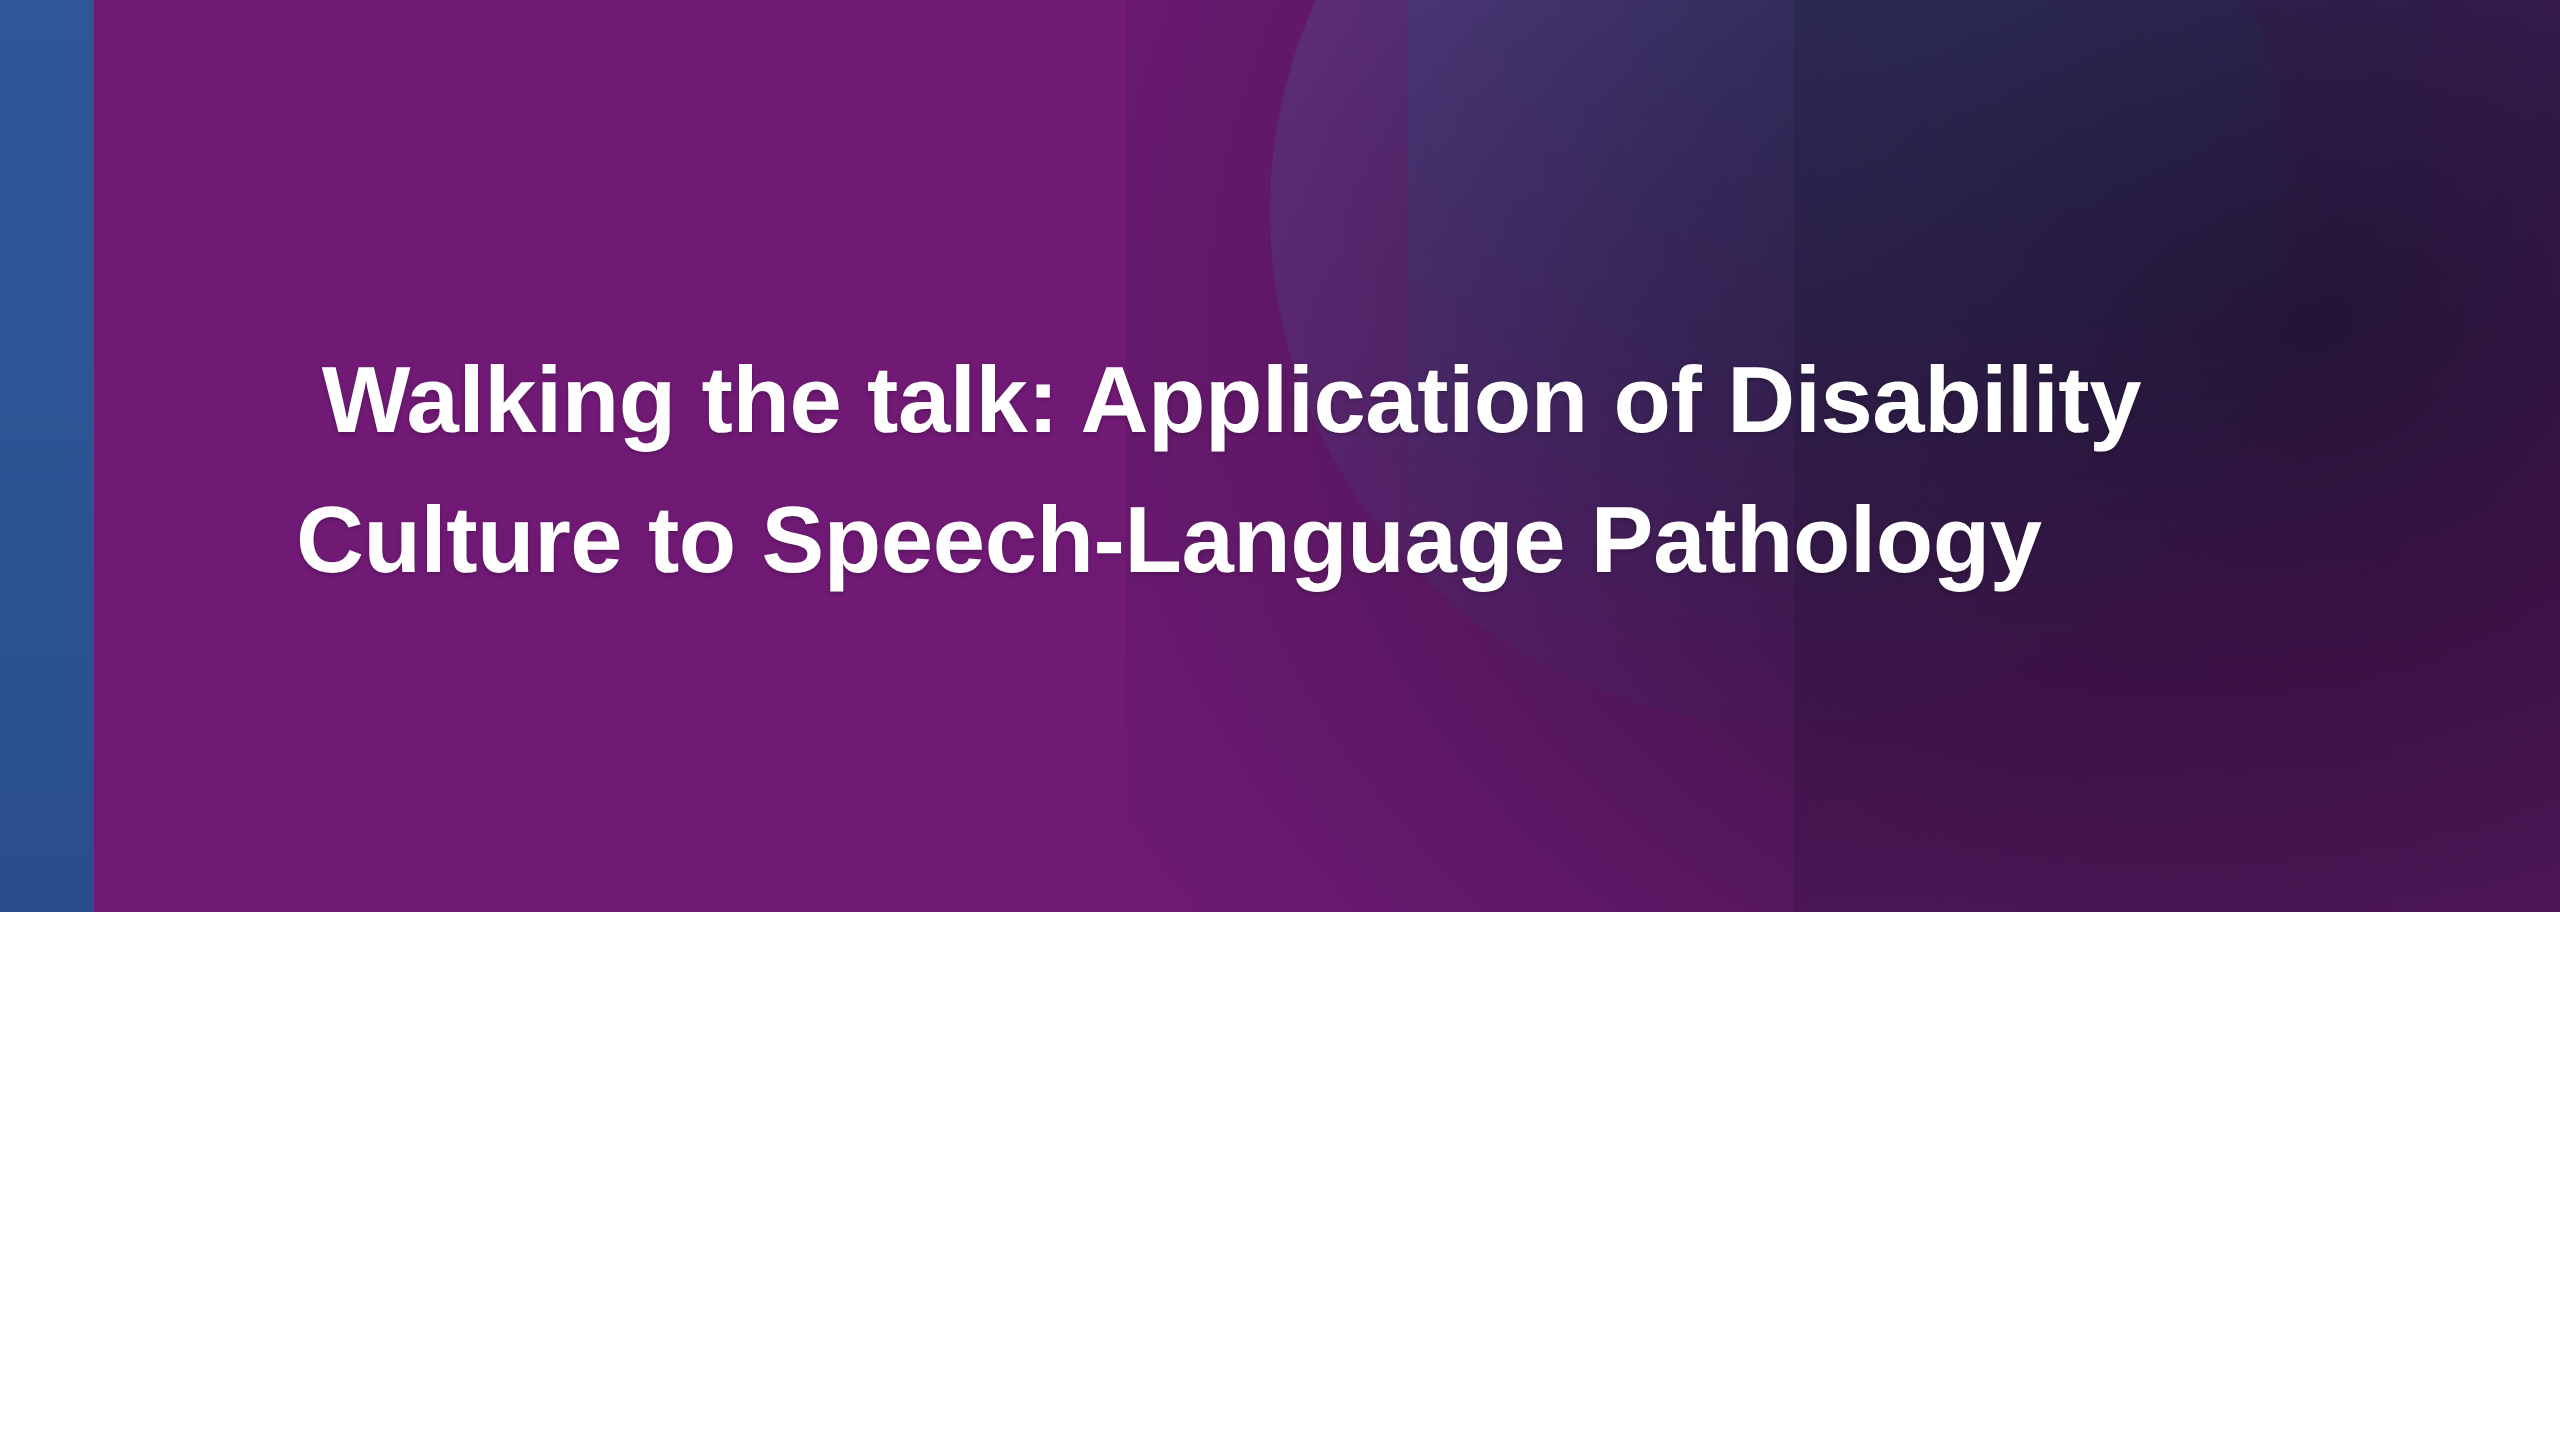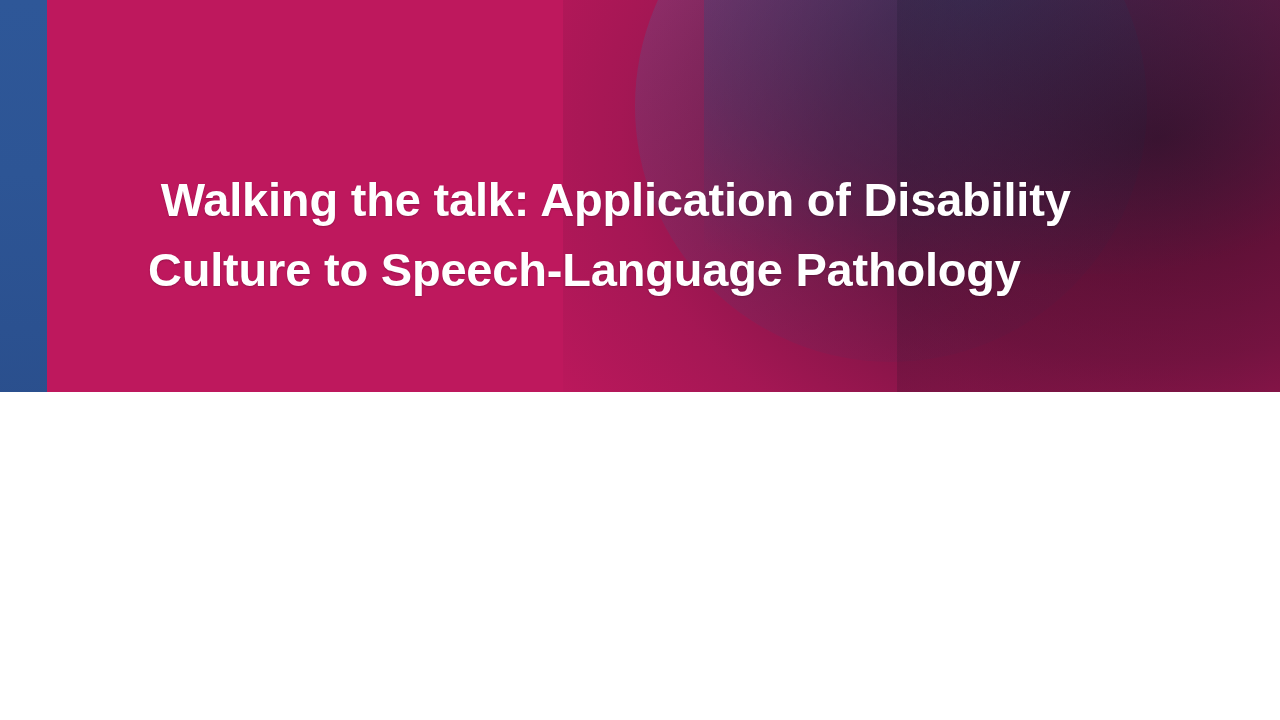--- a/index.html
+++ b/index.html
@@ -19,23 +19,23 @@
     height: 720px;
     background: #ffffff;
   }
 
   
   .banner {
     position: absolute;
     left: 0;
     top: 0;
     width: 1280px;
-    height: 392px;
+    height: 456px;
     overflow: hidden;
-    background: #be185d;
+    background: #701a75;
   }
 
   
   .banner-base {
     position: absolute;
     inset: 0;
     background:
       linear-gradient(135deg,
         #274madd 0%,
         #24406e 0%,

